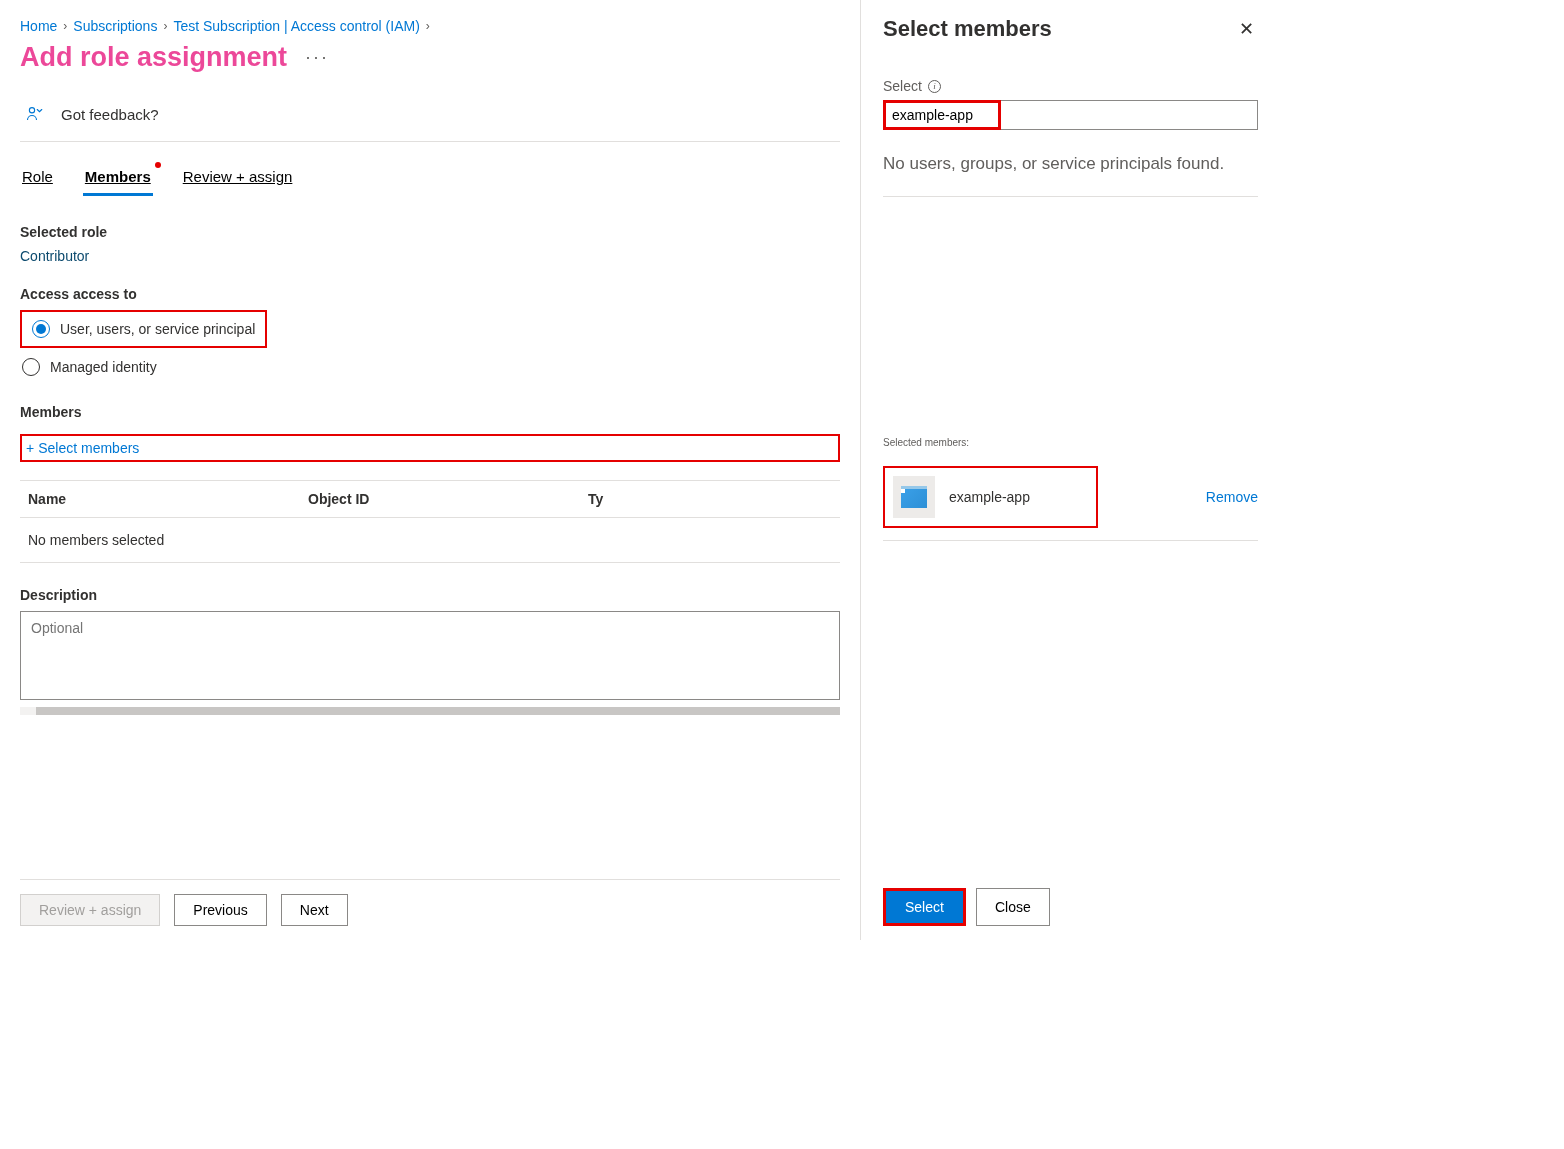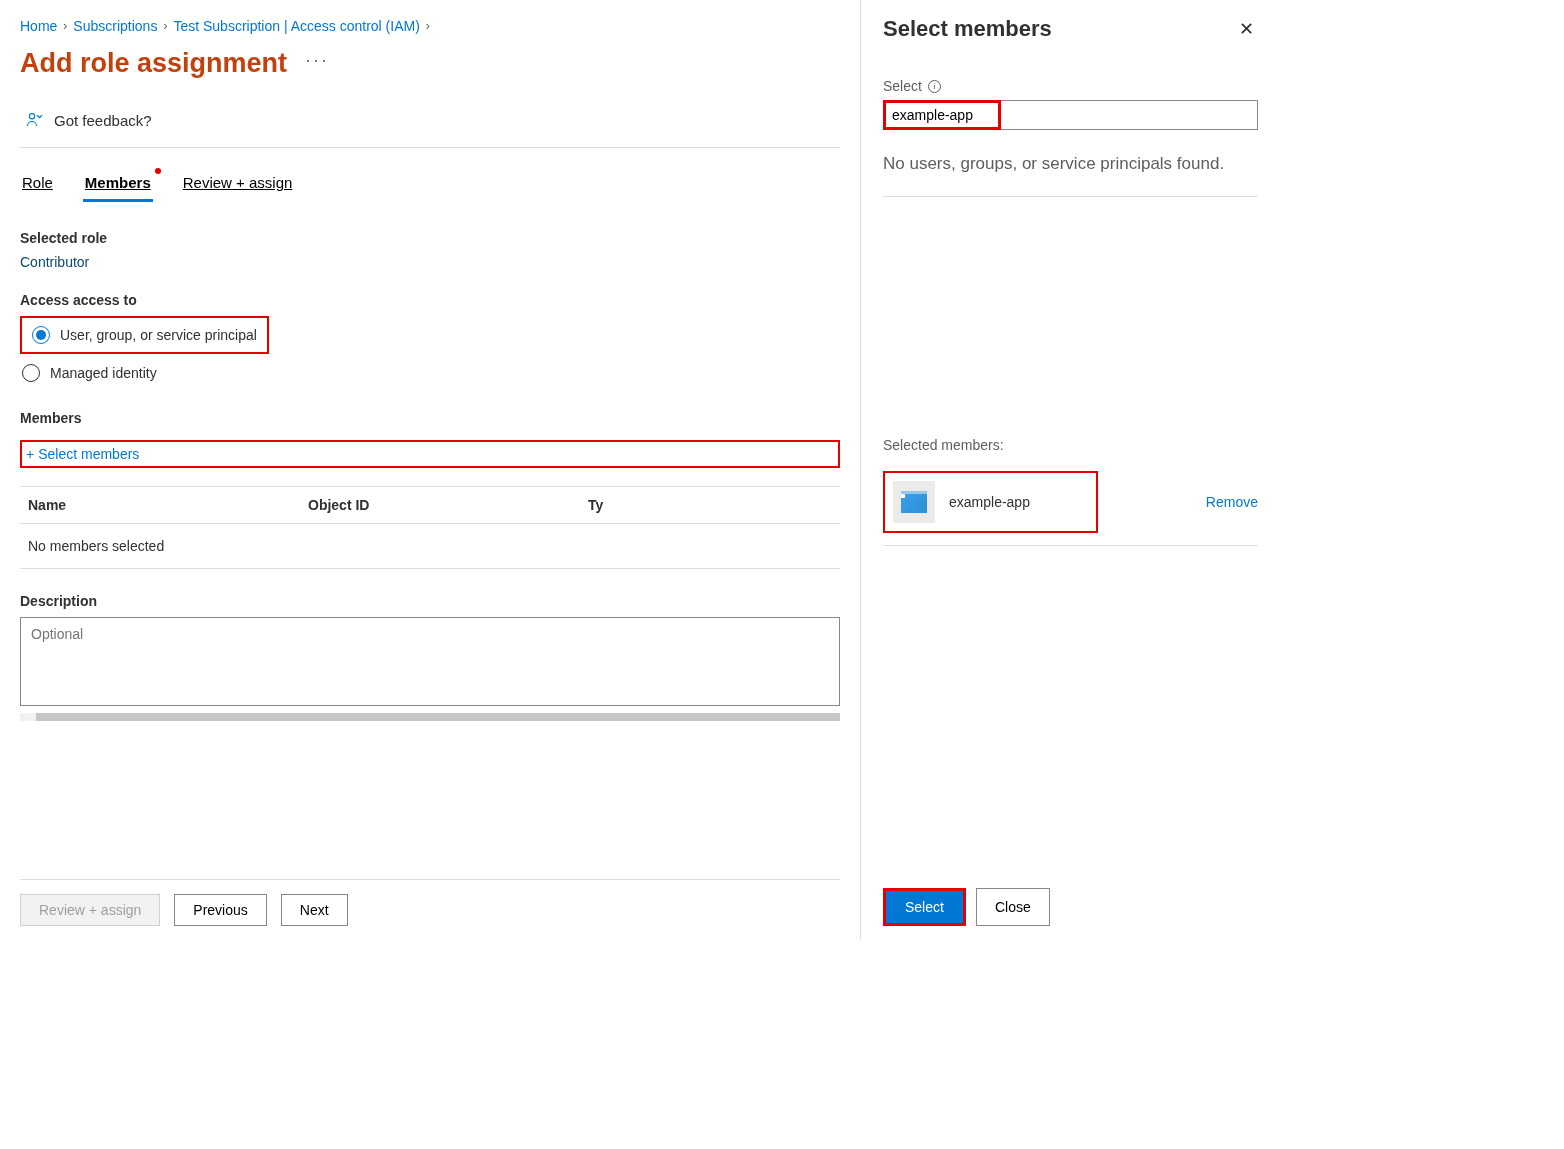--- a/index.html
+++ b/index.html
@@ -36,29 +36,28 @@
     
     .page-title-row {
       display: flex;
       align-items: center;
       gap: 18px;
       margin-bottom: 28px;
     }
     .page-title {
       font-size: 27px;
       font-weight: 600;
-      color: #c2410c;
-      margin-top: 6px;
+      color: #ec4899;
     }
     .more-dots { color: #605e5c; font-size: 18px; letter-spacing: 2px; cursor: pointer; }
     
     .feedback-link {
       display: flex;
       align-items: center;
-      gap: 10px;
+      gap: 17px;
       color: #323130;
       font-size: 15px;
       padding: 4px 0 18px 6px;
       border-bottom: 1px solid #e1dfdd;
       margin-bottom: 22px;
       cursor: pointer;
     }
     .feedback-icon { color: #0078d4; width: 18px; height: 18px; }
     
     .tabs {
@@ -290,21 +289,21 @@
     
     .no-results {
       color: #605e5c;
       font-size: 17px;
       padding-bottom: 22px;
       border-bottom: 1px solid #e1dfdd;
     }
     
     .selected-label {
       color: #605e5c;
-      font-size: 14px;
+      font-size: 10px;
       margin-top: 240px;
       margin-bottom: 10px;
     }
     
     .selected-row {
       display: flex;
       align-items: center;
       justify-content: space-between;
       padding: 8px 0 12px 0;
       border-bottom: 1px solid #e1dfdd;
@@ -390,21 +389,21 @@
   </div>
 
   <div class="section-label">Selected role</div>
   <div class="section-value">Contributor</div>
 
   <div class="section-label">Access access to</div>
   <div class="radio-group">
     <div class="highlight-red" style="margin-bottom:4px;">
       <div class="radio-option selected">
         <span class="radio-circle"></span>
-        <span>User, group, or service principal</span>
+        <span>User, users, or service principal</span>
       </div>
     </div>
     <div class="radio-option">
       <span class="radio-circle"></span>
       <span>Managed identity</span>
     </div>
   </div>
 
   <div class="section-label">Members</div>
   <div class="select-members-wrap">

